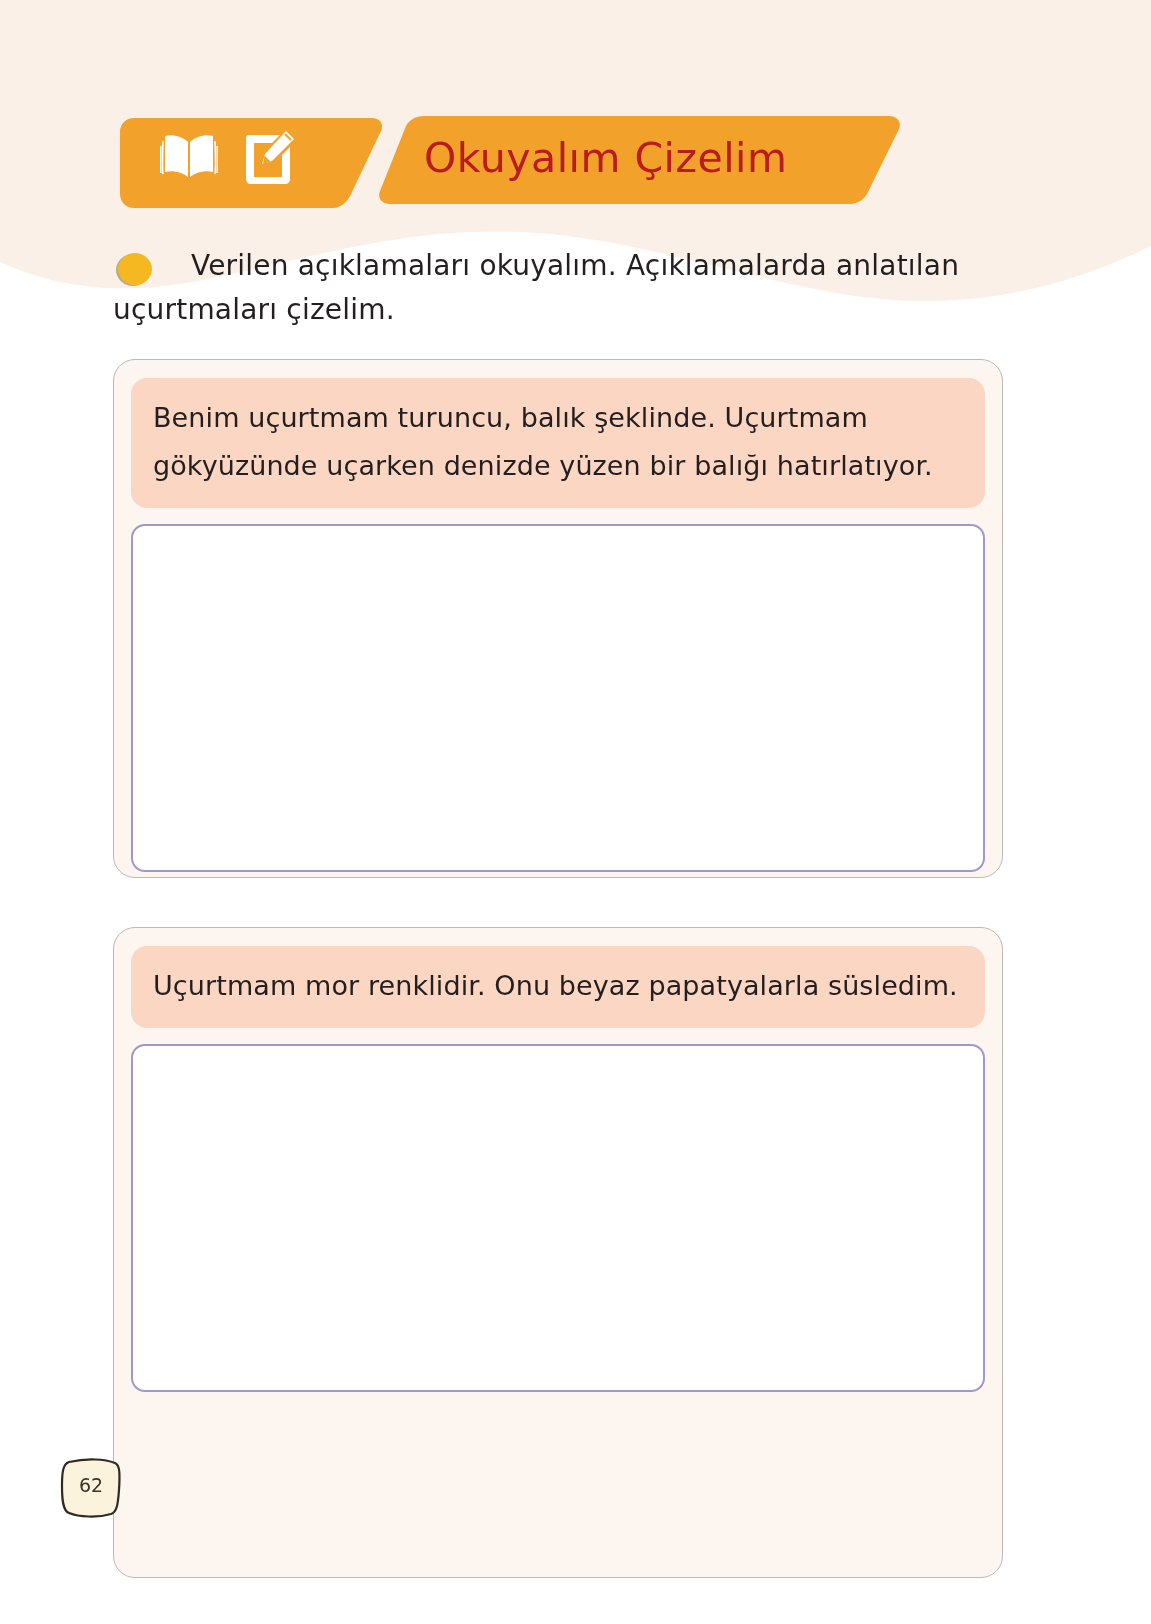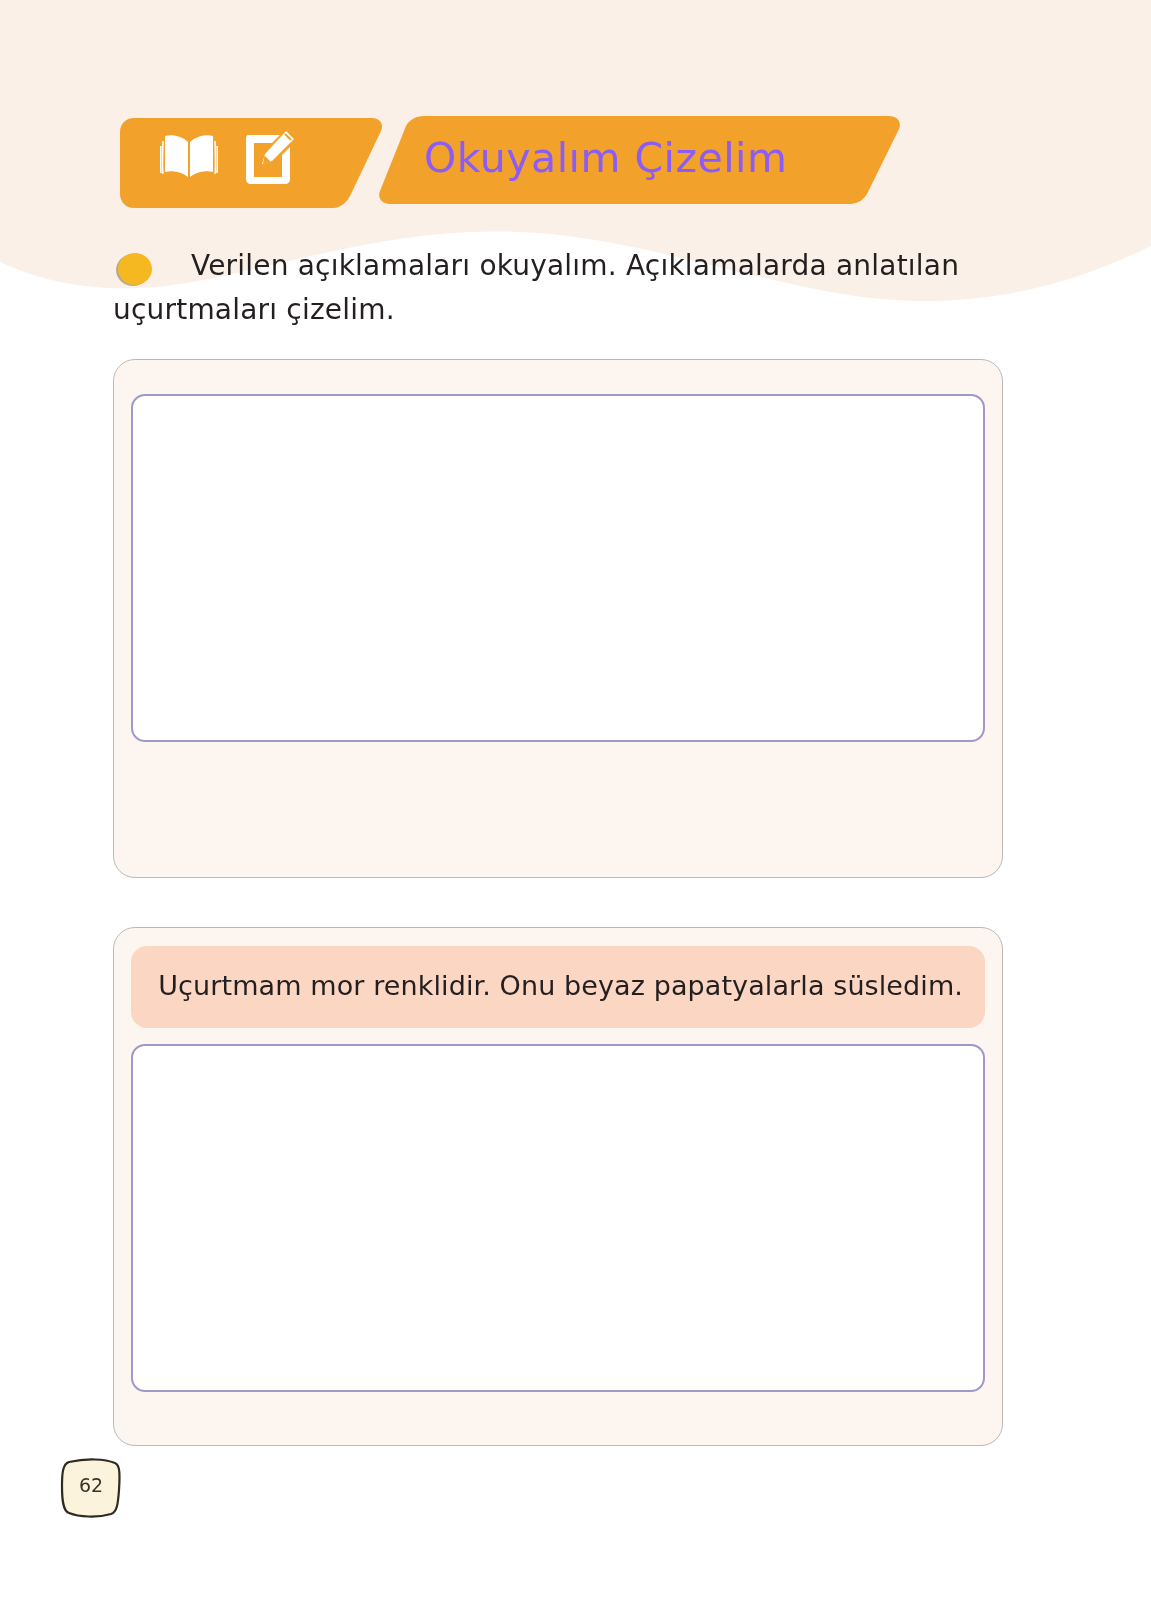--- a/index.html
+++ b/index.html
@@ -50,21 +50,21 @@
 
   .header-title {
     position: absolute;
     left: 424px;
     top: 127px;
     width: 440px;
     height: 62px;
     z-index: 5;
     display: flex;
     align-items: center;
-    color: #8b5cf6;
+    color: #b91c1c;
     font-size: 41px;
     font-weight: 400;
     letter-spacing: 0.5px;
     font-family: "DejaVu Sans", sans-serif;
     white-space: nowrap;
   }
 
   
   .instruction {
     position: absolute;
@@ -97,21 +97,21 @@
     left: 113px;
     width: 890px;
     box-sizing: border-box;
     background: #fdf6f0;
     border: 1.6px solid #bdb9b6;
     border-radius: 22px;
     padding: 18px 17px 20px 17px;
     z-index: 2;
   }
   .card-1 { top: 359px; height: 519px; }
-  .card-2 { top: 927px; height: 519px; text-align: right; }
+  .card-2 { top: 927px; height: 651px; }
 
   .prompt-box {
     box-sizing: border-box;
     width: 100%;
     background: #fad6c3;
     border-radius: 16px;
     padding: 16px 22px 18px 22px;
     color: #231f20;
     font-size: 27px;
     line-height: 48px;
@@ -204,20 +204,21 @@
 
 <div class="instruction">
   <svg class="bullet-dot" viewBox="0 0 42 38" xmlns="http://www.w3.org/2000/svg">
     <ellipse cx="20" cy="20" rx="17" ry="16" fill="#b7aa8e"></ellipse>
     <ellipse cx="22" cy="19" rx="17" ry="16" fill="#F5B820"></ellipse>
   </svg>
   <span class="instruction-text">Verilen açıklamaları okuyalım. Açıklamalarda anlatılan uçurtmaları çizelim.</span>
 </div>
 
 <div class="card card-1">
+  <div class="prompt-box">Benim uçurtmam turuncu, balık şeklinde. Uçurtmam gökyüzünde uçarken denizde yüzen bir balığı hatırlatıyor.</div>
   <div class="draw-area"></div>
 </div>
 
 <div class="card card-2">
   <div class="prompt-box">Uçurtmam mor renklidir. Onu beyaz papatyalarla süsledim.</div>
   <div class="draw-area"></div>
 </div>
 
 <div class="page-number">
   <svg width="68" height="68" viewBox="0 0 68 68" xmlns="http://www.w3.org/2000/svg">

